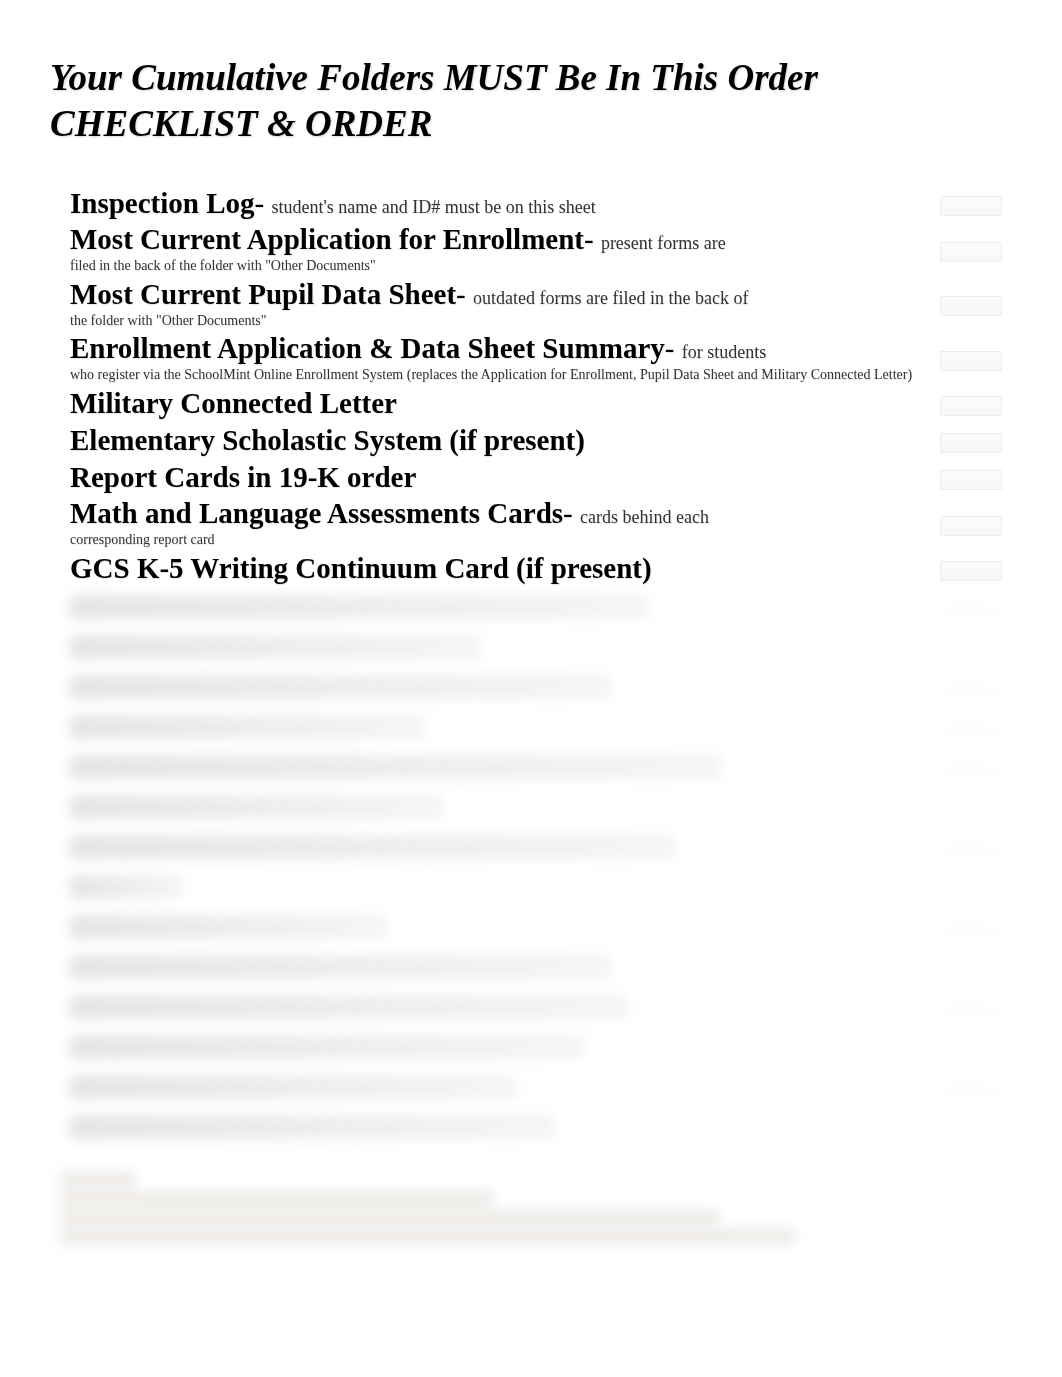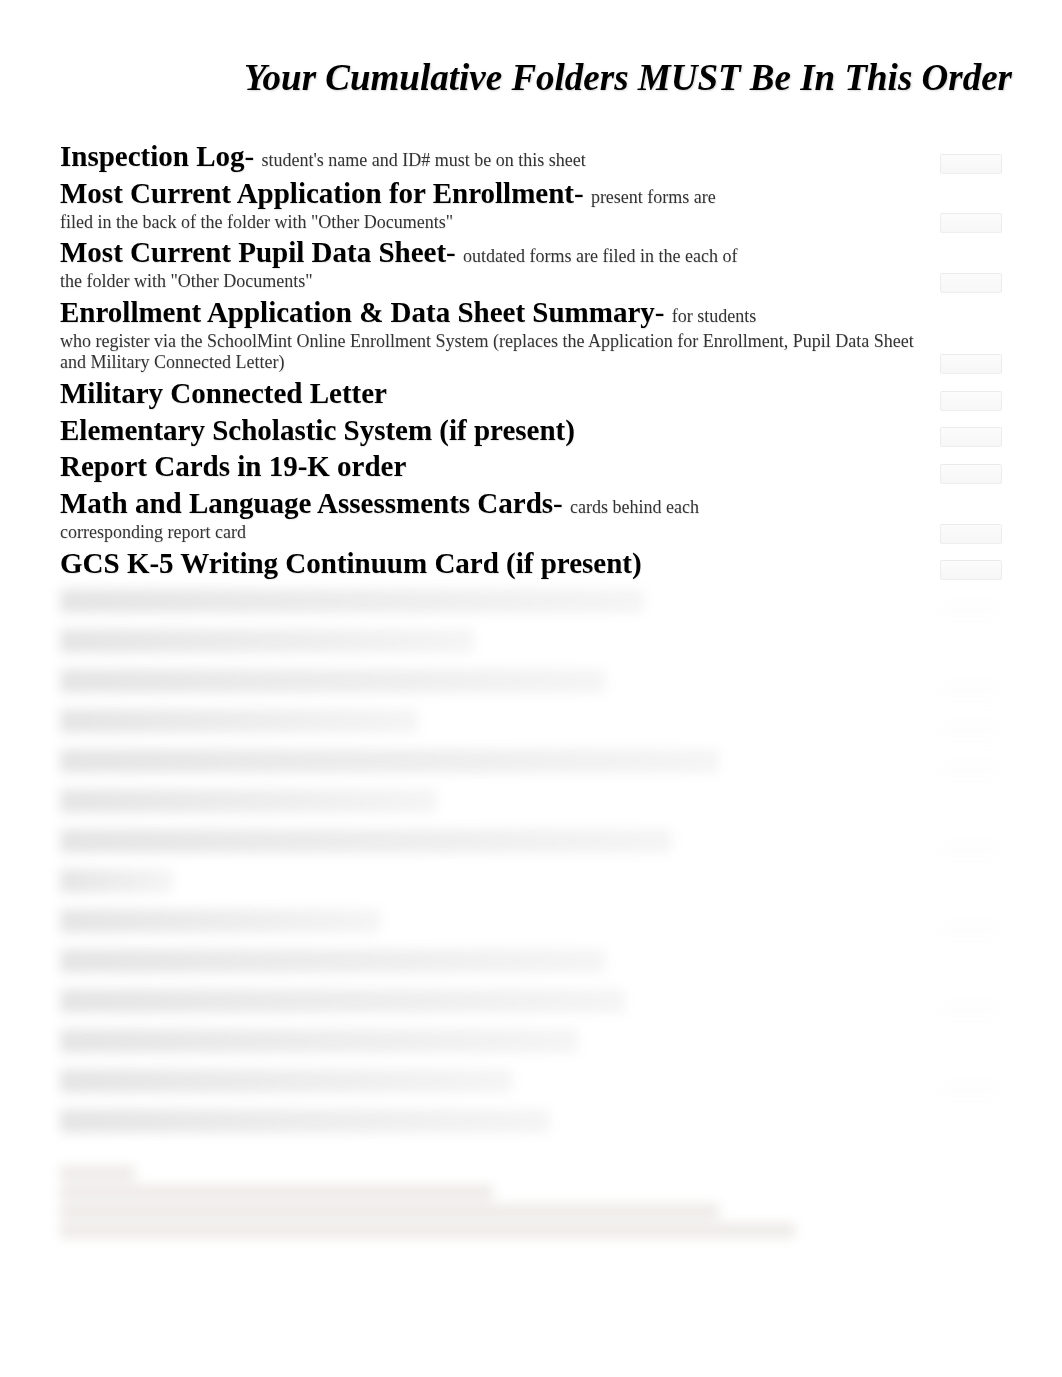--- a/index.html
+++ b/index.html
@@ -9,40 +9,41 @@
     }
     body {
       font-family: "Times New Roman", Times, serif;
       background: #ffffff;
       width: 1062px;
       height: 1377px;
       position: relative;
       padding: 55px 50px;
     }
     .title-block {
-      text-align: right;
+      text-align: left;
       margin-bottom: 38px;
     }
     .title-line {
       font-size: 37px;
       font-weight: bold;
       font-style: italic;
       color: #000;
       text-shadow: 1px 1px 2px rgba(100,100,100,0.25);
       line-height: 1.25;
     }
     .content {
       margin-left: 10px;
       margin-right: 10px;
     }
     .item-row {
       display: flex;
-      align-items: flex-end;
+      align-items: center;
       margin-bottom: 2px;
       position: relative;
+      margin-left: 10px;
     }
     .item-text {
       flex: 1;
       padding-right: 12px;
       line-height: 1.2;
     }
     .item-title {
       font-size: 29px;
       font-weight: bold;
       color: #000;
@@ -51,21 +52,21 @@
       font-size: 29px;
       font-weight: normal;
       color: #000;
     }
     .item-note {
       font-size: 18px;
       font-weight: normal;
       color: #333;
     }
     .item-note-cont {
-      font-size: 18px;
+      font-size: 14px;
       color: #333;
       display: block;
       margin-top: 1px;
       line-height: 1.2;
     }
     .checkbox {
       width: 62px;
       height: 20px;
       border: 1px solid rgba(160,160,160,0.25);
       background: linear-gradient(180deg, rgba(245,245,245,0.5), rgba(228,228,228,0.5));
@@ -103,20 +104,21 @@
     }
     .shadow-text {
       text-shadow: 0.5px 0.5px 1px rgba(120,120,120,0.2);
     }
   </style>
 </head>
 <body>
 
 <div class="title-block">
   <div class="title-line">Your Cumulative Folders MUST Be In This Order</div>
+  <div class="title-line">CHECKLIST &amp; ORDER</div>
 </div>
 
 <div class="content">
 
   <div class="item-row">
     <div class="item-text shadow-text">
       <span class="item-title">Inspection Log</span><span class="item-title-dash">- </span><span class="item-note">student's name and ID# must be on this sheet</span>
     </div>
     <div class="checkbox"></div>
   </div>
@@ -124,21 +126,21 @@
   <div class="item-row">
     <div class="item-text shadow-text">
       <span class="item-title">Most Current Application for Enrollment</span><span class="item-title-dash">- </span><span class="item-note">present forms are</span>
       <span class="item-note-cont">filed in the back of the folder with "Other Documents"</span>
     </div>
     <div class="checkbox"></div>
   </div>
 
   <div class="item-row">
     <div class="item-text shadow-text">
-      <span class="item-title">Most Current Pupil Data Sheet</span><span class="item-title-dash">- </span><span class="item-note">outdated forms are filed in the each of</span>
+      <span class="item-title">Most Current Pupil Data Sheet</span><span class="item-title-dash">- </span><span class="item-note">outdated forms are filed in the back of</span>
       <span class="item-note-cont">the folder with "Other Documents"</span>
     </div>
     <div class="checkbox"></div>
   </div>
 
   <div class="item-row">
     <div class="item-text shadow-text">
       <span class="item-title">Enrollment Application &amp; Data Sheet Summary</span><span class="item-title-dash">- </span><span class="item-note">for students</span>
       <span class="item-note-cont">who register via the SchoolMint Online Enrollment System (replaces the Application for Enrollment, Pupil Data Sheet and Military Connected Letter)</span>
     </div>

